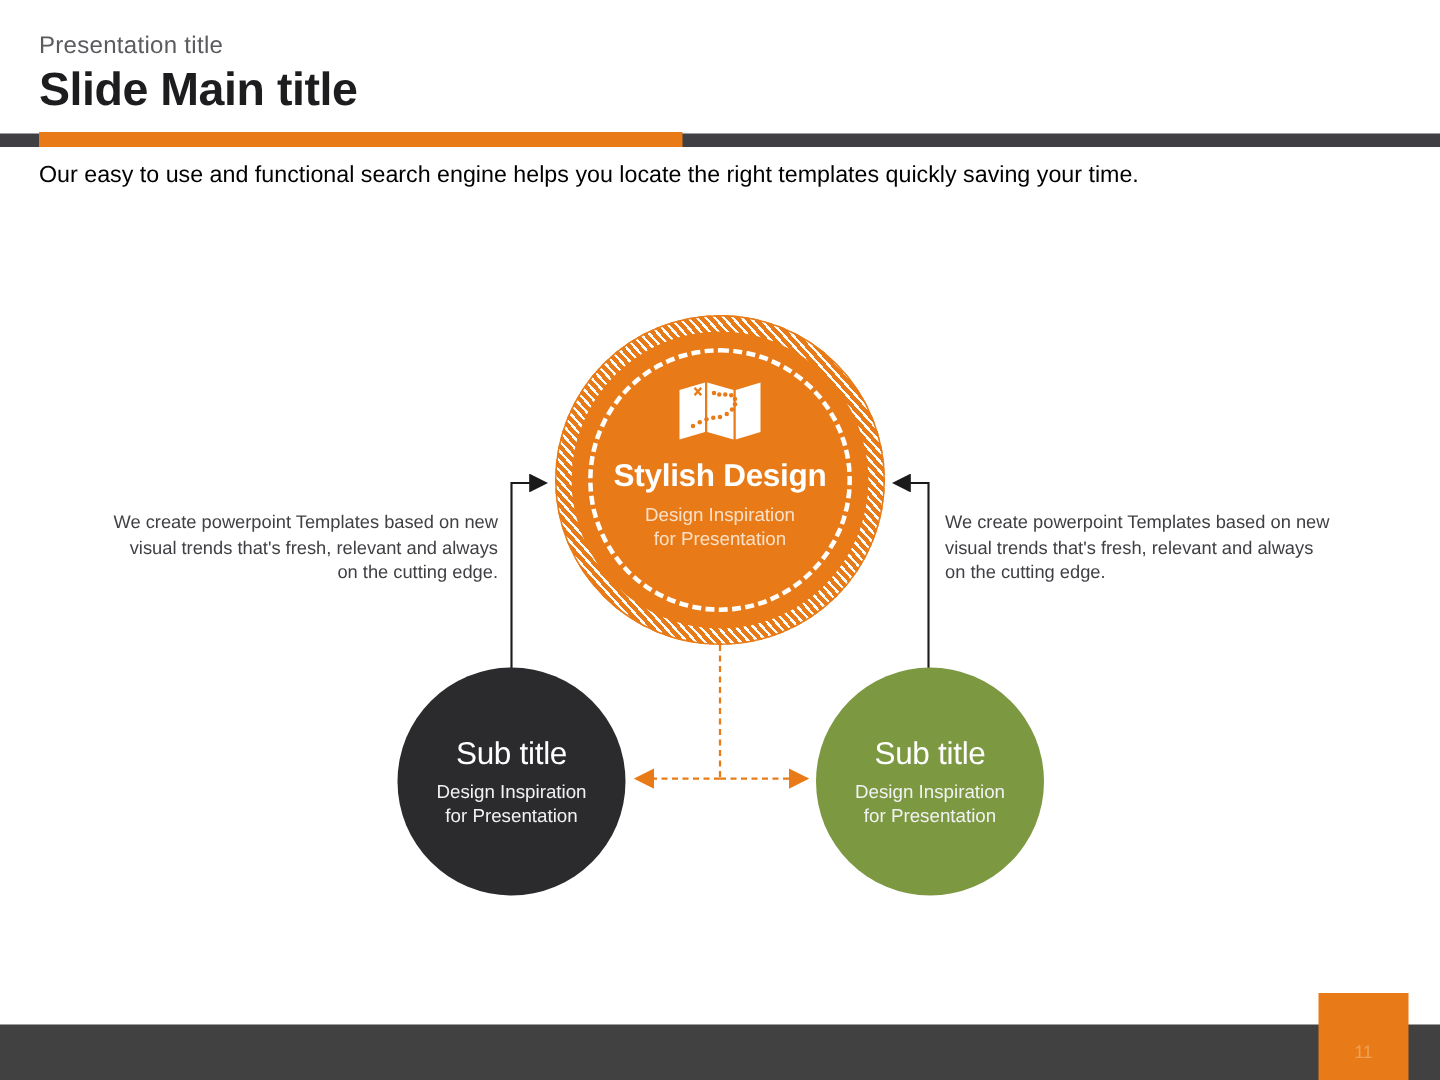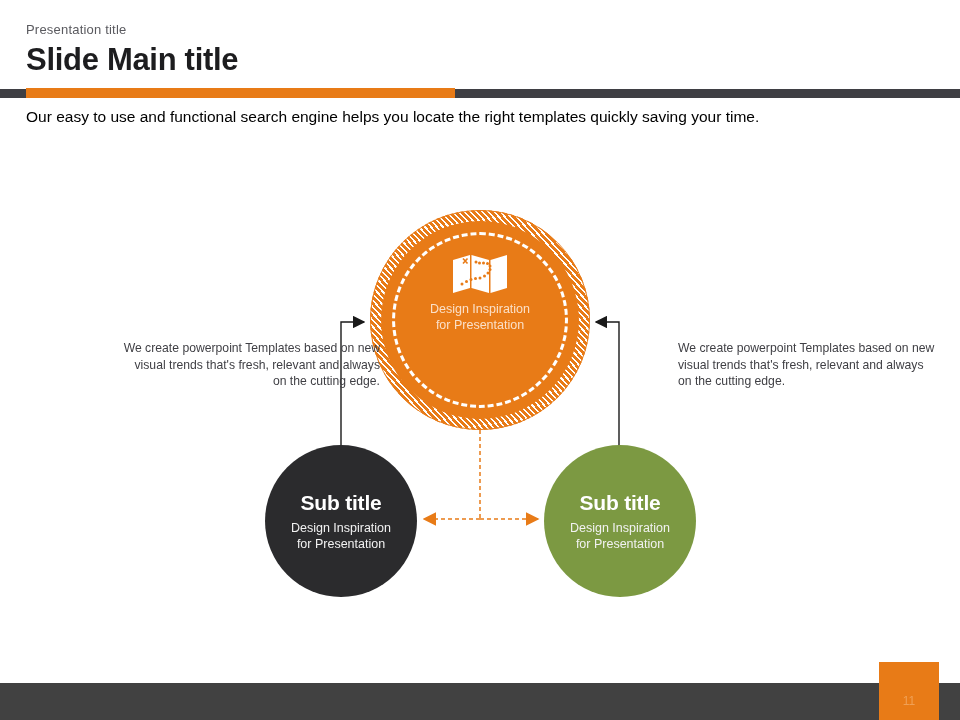--- a/index.html
+++ b/index.html
@@ -14,21 +14,21 @@
     overflow: hidden;
     font-family: "Liberation Sans", sans-serif;
     color: #3f3f44;
   }
 
   
   .eyebrow {
     position: absolute;
     left: 26px;
     top: 22px;
-    font-size: 13px;
+    font-size: 16px;
     color: #5a5a5f;
     letter-spacing: 0.2px;
   }
   .main-title {
     position: absolute;
     left: 26px;
     top: 42px;
     font-size: 31px;
     font-weight: bold;
     color: #1d1d1f;
@@ -159,40 +159,39 @@
     top: 255px;
     background: #2b2b2d;
   }
   .node-green {
     left: 544px;
     top: 255px;
     background: #7c9942;
   }
   .node-title {
     font-size: 21px;
-    font-weight: bold;
+    font-weight: normal;
     color: #ffffff;
     letter-spacing: -0.2px;
   }
   .node-sub {
     margin-top: 5px;
     font-size: 12.5px;
     line-height: 16px;
     color: #f2f2f2;
     text-align: center;
   }
 
   
   .caption {
     position: absolute;
     width: 258px;
     font-size: 12.2px;
     line-height: 16.5px;
     color: #3f3f44;
-    margin-left: 48px;
   }
   .caption-left {
     left: 74px;
     top: 150px;
     text-align: right;
   }
   .caption-right {
     left: 630px;
     top: 150px;
     text-align: left;
@@ -291,20 +290,21 @@
           <circle cx="36" cy="21" r="1.5"></circle>
           <circle cx="38" cy="17.5" r="1.5"></circle>
           <circle cx="38" cy="14" r="1.5"></circle>
           <circle cx="35.5" cy="11.5" r="1.5"></circle>
           <circle cx="31.5" cy="11" r="1.5"></circle>
           <circle cx="27.5" cy="11" r="1.5"></circle>
           <circle cx="24" cy="10" r="1.5"></circle>
         </g>
         <path d="M11,6.5 L15.5,11.5 M15.5,6.5 L11,11.5" stroke="#e87b17" stroke-width="1.6" fill="none"></path>
       </svg>
+      <div class="badge-title">Stylish Design</div>
       <div class="badge-sub">
         <span>Design Inspiration</span><br>
         <span>for Presentation</span>
       </div>
     </div>
   </div>
 
   <div class="node node-dark">
     <div class="node-title">Sub title</div>
     <div class="node-sub">

